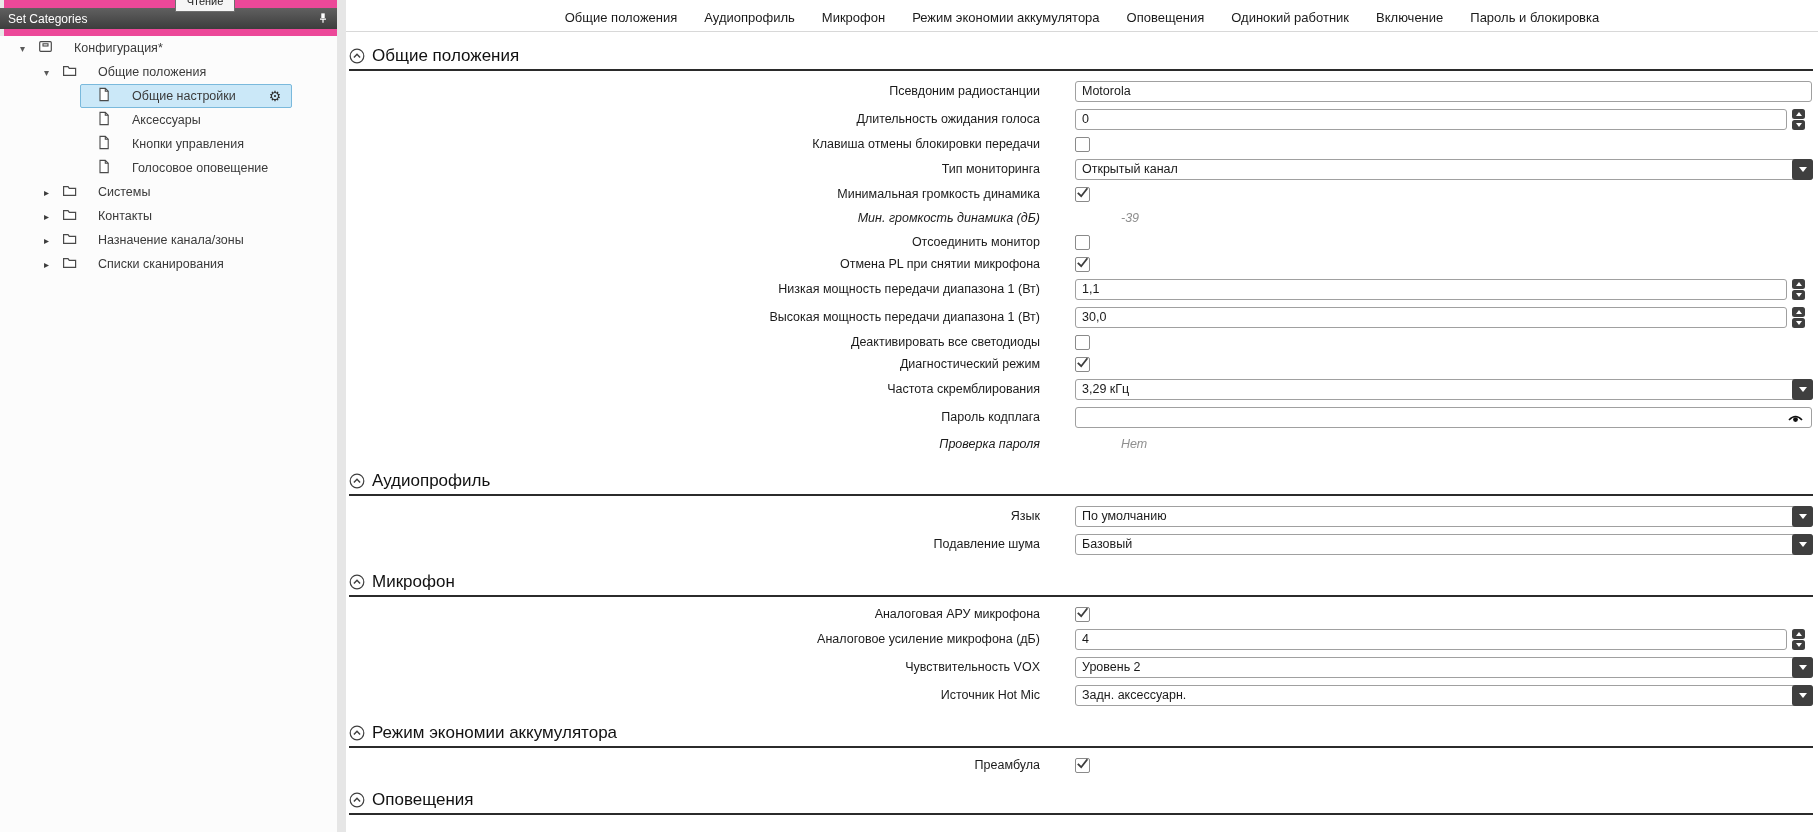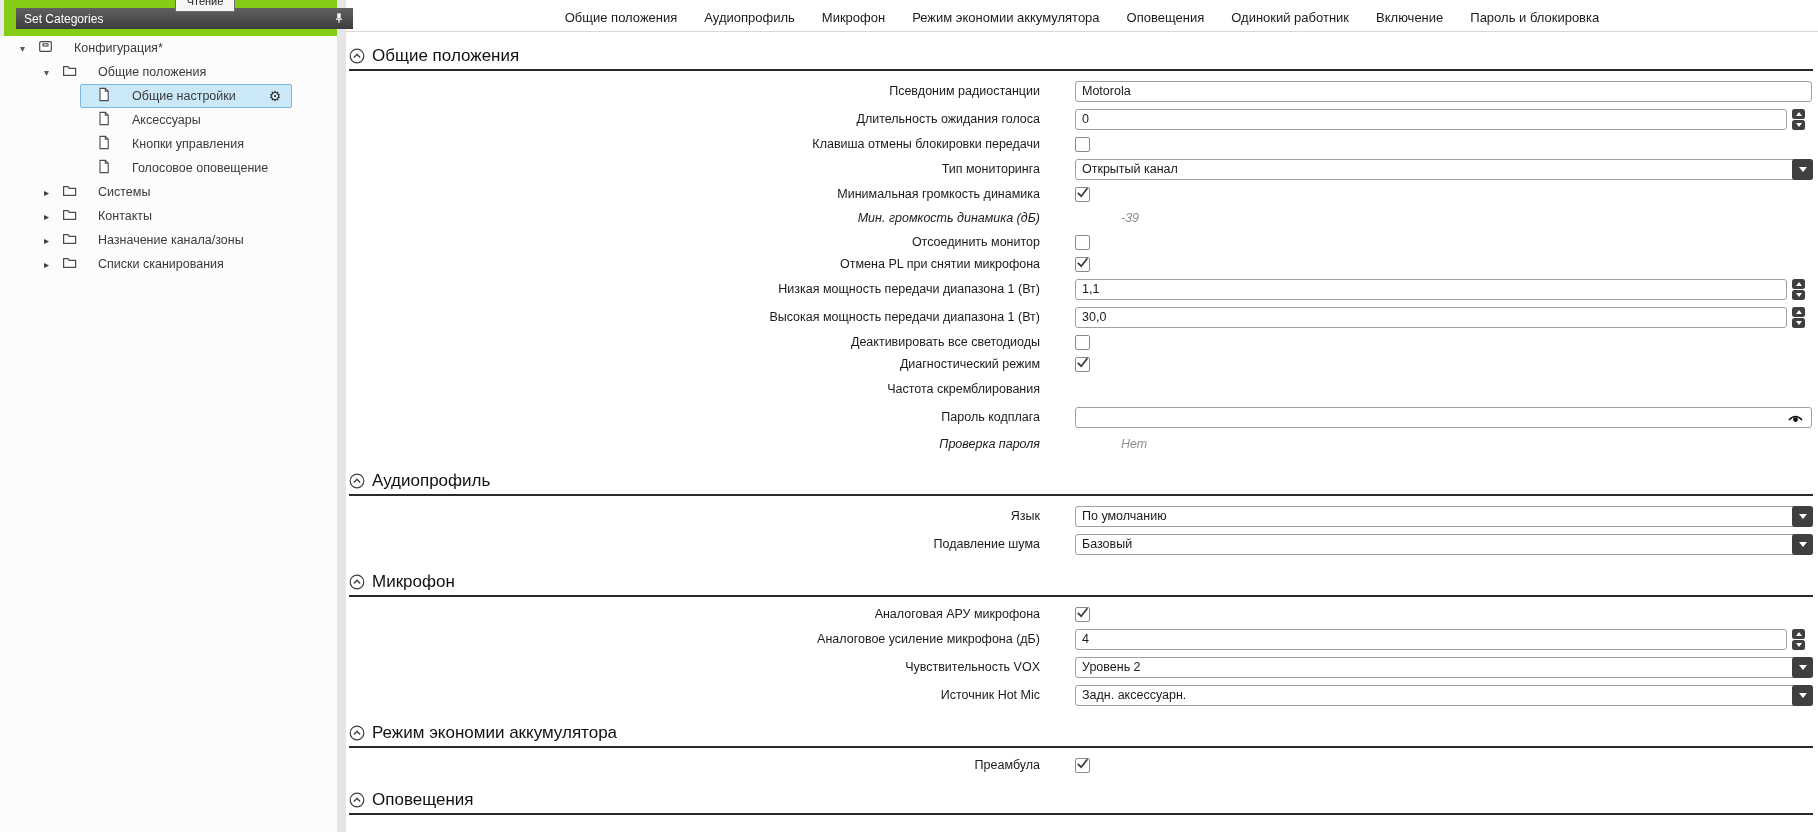--- a/index.html
+++ b/index.html
@@ -1,25 +1,25 @@
 <!DOCTYPE html>
 <html><head>
 <meta charset="utf-8">
 <style>
   html,body{margin:0;padding:0;background:#fff;}
-  #app{position:relative;width:1818px;height:832px;overflow:hidden;background:#84cc16;
+  #app{position:relative;width:1818px;height:832px;overflow:hidden;background:#ec4899;
        font-family:"Liberation Sans","DejaVu Sans",sans-serif;color:#1b1b1b;}
 
   
   .left-strip{position:absolute;left:0;top:0;width:4px;height:832px;background:#e8e8e8;}
   .reading-tab{position:absolute;left:175px;top:0;width:58px;height:11px;background:#f6f6f6;
        border:1px solid #6e6e6e;border-top:none;overflow:hidden;z-index:5;
        display:flex;justify-content:center;}
   .reading-tab span{font-size:11px;color:#222;margin-top:-6px;line-height:14px;}
-  .sidebar-header{position:absolute;left:16px;top:8px;width:337px;height:21px;
+  .sidebar-header{position:absolute;left:0;top:8px;width:337px;height:21px;
        background:linear-gradient(#606060,#3d3d3d);color:#fff;display:flex;align-items:center;
        padding:0 8px;box-sizing:border-box;font-size:12px;z-index:2;gap:18px;}
   .sidebar-header .pin{margin-left:auto;display:flex;align-items:center;cursor:pointer;}
   .tree{position:absolute;left:0;top:36px;width:337px;bottom:0;background:#fcfcfc;overflow:hidden;}
   .tree-row{height:24px;display:flex;align-items:center;font-size:12.5px;color:#3a3a3a;
        box-sizing:border-box;cursor:default;}
   .tree-row.lvl0{padding-left:20px;} .tree-row.lvl1{padding-left:44px;} .tree-row.lvl2{padding-left:79px;}
   .expander{width:17px;font-size:10px;color:#5a5a5a;flex:0 0 17px;text-align:left;}
   .expander.collapsed{color:#3c3c3c;}
   .node-box{display:flex;align-items:center;gap:21px;padding:2px 9px 2px 0;border:1px solid transparent;border-radius:2px;}
@@ -318,20 +318,28 @@
           <span class="ctrl">
             <span class="cbox">
               <span><svg width="13" height="13" viewBox="0 0 13 13">
                   <polyline points="1.8,6.8 5.2,10.2 11.4,2.2" fill="none" stroke="#3d3d3d" stroke-width="1.8"></polyline>
                 </svg></span>
             </span>
           </span>
         </div>
         <div class="row h-input">
           <span class="flabel">Частота скремблирования</span>
+          <span class="ctrl">
+            <span class="tbox drop">
+              <span>3,29 кГц</span>
+              <span class="dd-btn">
+                <span class="dd-tri"></span>
+              </span>
+            </span>
+          </span>
         </div>
         <div class="row h-input">
           <span class="flabel">Пароль кодплага</span>
           <span class="ctrl">
             <span class="tbox full">
               <span></span>
               <span class="eye"><svg width="17" height="13" viewBox="0 0 17 13">
                   <path d="M2 8 Q8.5 1 15 8" fill="none" stroke="#111" stroke-width="1.6"></path>
                   <circle cx="8.5" cy="7.6" r="2.4" fill="#111"></circle>
                 </svg></span>

